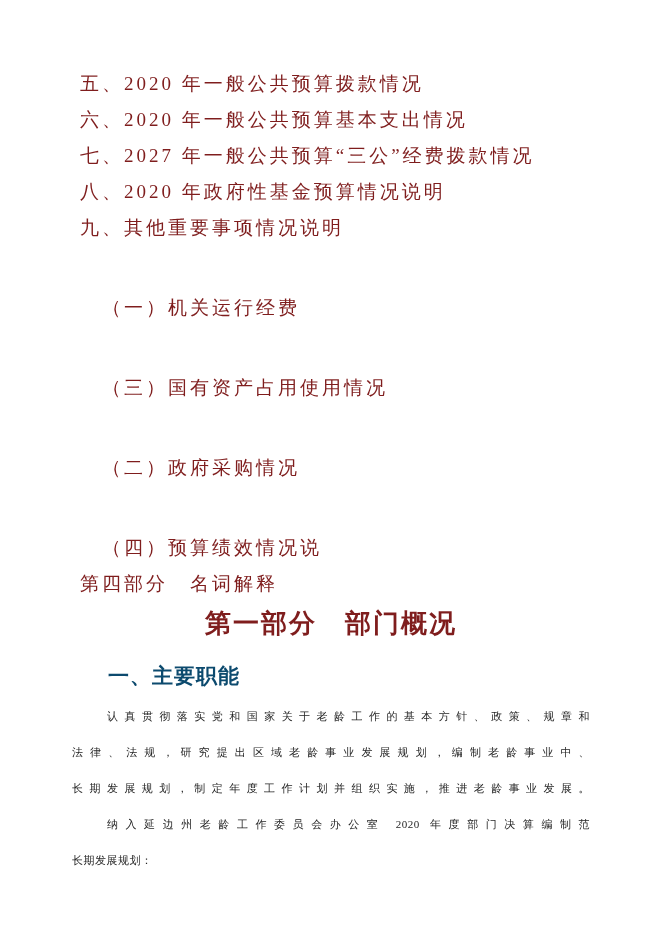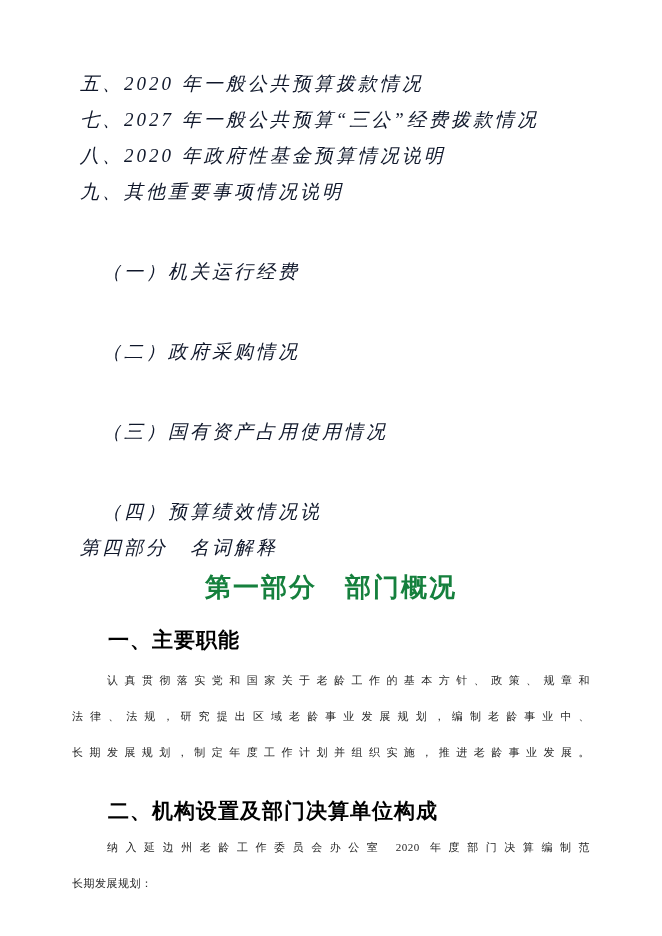--- a/index.html
+++ b/index.html
@@ -19,41 +19,40 @@
     font-size:11px;
     line-height:36px;
     color:#262626;
     white-space:pre-wrap;
   }
   
   .toc{
     font-size:19px;
     letter-spacing:3px;
     padding-left:8px;
-    color:#0f172a;
-    font-style:italic;
+    color:#7f1d1d;
   }
   .sub{padding-left:30px;margin-top:44px;}
   
   .part-title{
     font-size:26px;
     line-height:44px;
     font-weight:700;
     text-align:center;
     letter-spacing:2px;
-    color:#15803d;
+    color:#7f1d1d;
     padding-left:0;
   }
   
   .heading{
     font-family:"Liberation Sans","DejaVu Sans",sans-serif;
     font-weight:700;
     font-size:21px;
     letter-spacing:1px;
-    color:#000000;
+    color:#0c4a6e;
     padding-left:36px;
   }
   .body{letter-spacing:0.5px;}
   .ind{padding-left:35px;}
   .j{
     text-align:justify;
     text-align-last:justify;
   }
   .b{
     font-weight:700;
@@ -62,30 +61,30 @@
   .mt4{margin-top:4px;}
   .mt12{margin-top:12px;}
   .mt23{margin-top:23px;}
 </style>
 </head>
 <body>
 
 <div class="page">
   <div class="content">
       <div class="line toc"><span>五、2020 年一般公共预算拨款情况</span></div>
+      <div class="line toc"><span>六、2020 年一般公共预算基本支出情况</span></div>
       <div class="line toc"><span>七、2027 年一般公共预算“三公”经费拨款情况</span></div>
       <div class="line toc"><span>八、2020 年政府性基金预算情况说明</span></div>
       <div class="line toc"><span>九、其他重要事项情况说明</span></div>
       <div class="line toc sub"><span>（一）机关运行经费</span></div>
+      <div class="line toc sub"><span>（三）国有资产占用使用情况</span></div>
       <div class="line toc sub"><span>（二）政府采购情况</span></div>
-      <div class="line toc sub"><span>（三）国有资产占用使用情况</span></div>
       <div class="line toc sub"><span>（四）预算绩效情况说</span></div>
       <div class="line toc"><span>第四部分　名词解释</span></div>
       <div class="line part-title"><span>第一部分　部门概况</span></div>
       <div class="line heading mt12"><span>一、主要职能</span></div>
       <div class="line body ind j mt4"><span>认真贯彻落实党和国家关于老龄工作的基本方针、政策、规章和</span></div>
       <div class="line body j"><span>法律、法规，研究提出区域老龄事业发展规划，编制老龄事业中、</span></div>
       <div class="line body j"><span>长期发展规划，制定年度工作计划并组织实施，推进老龄事业发展。</span></div>
-      <div class="line heading mt23"><span>二、机构设置及部门决算单位构成</span></div>
       <div class="line body ind j"><span>纳入延边州老龄工作委员会办公室 2020 年度部门决算编制范</span></div>
       <div class="line body"><span>长期发展规划：</span></div>
     </div>
 </div>
 
 </body></html>

